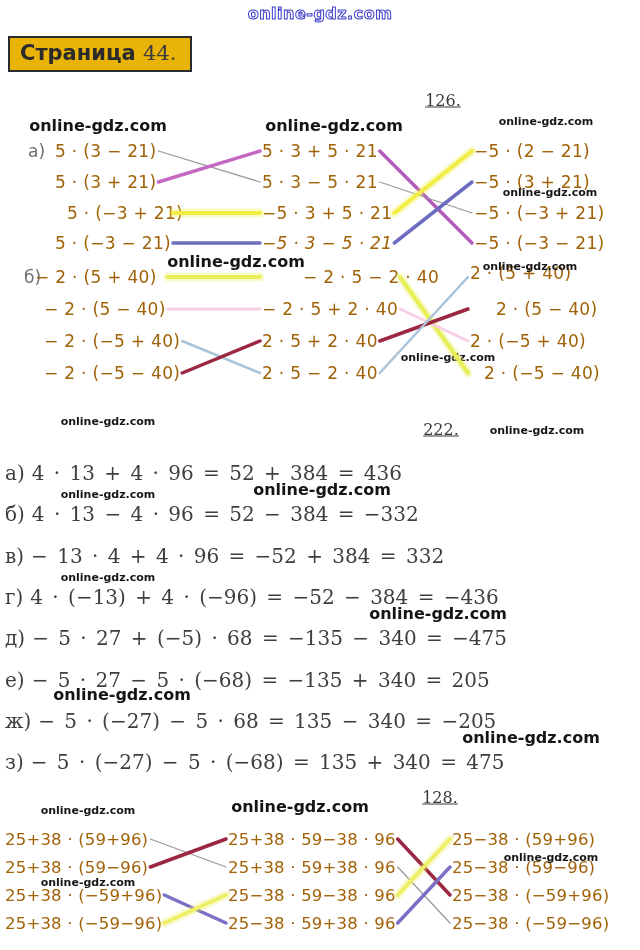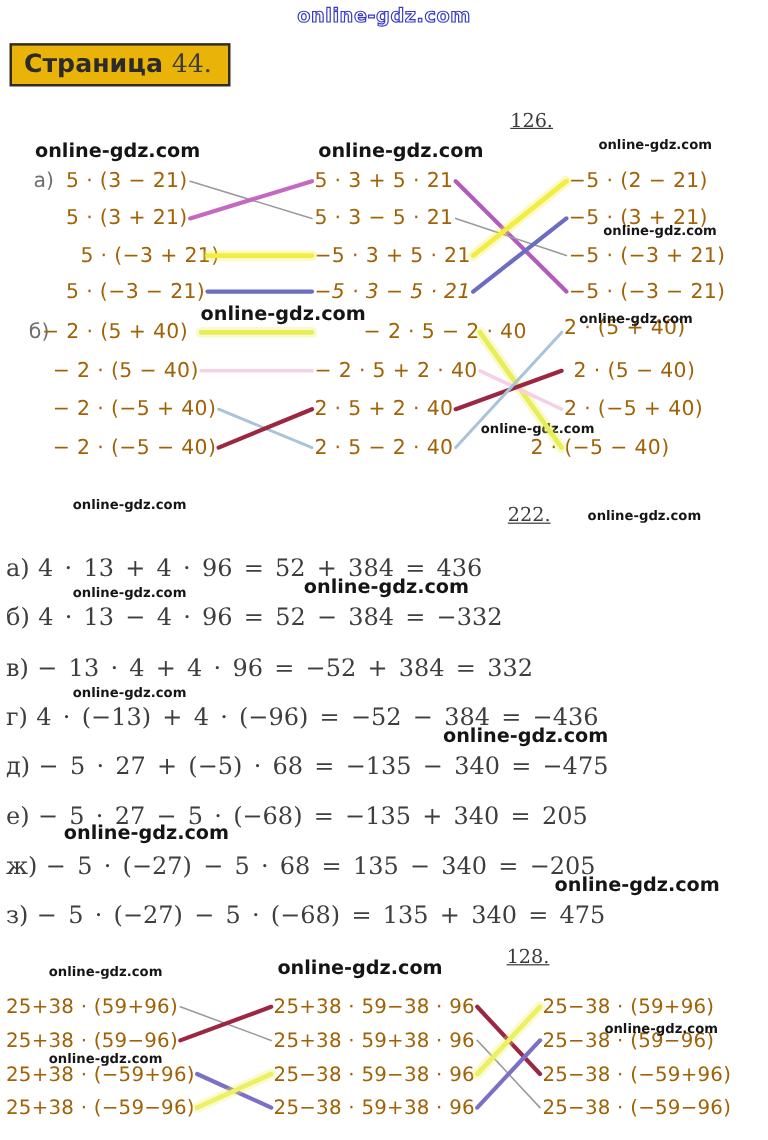--- a/index.html
+++ b/index.html
@@ -79,23 +79,23 @@
       <span class="plabel" style="left: 24px; top: 277px;">б)</span>
       <span class="expr " style="left: 35px; top: 277px;">− 2 · (5 + 40)</span>
       <span class="expr " style="left: 44px; top: 309px;">− 2 · (5 − 40)</span>
       <span class="expr " style="left: 44px; top: 341px;">− 2 · (−5 + 40)</span>
       <span class="expr " style="left: 44px; top: 373px;">− 2 · (−5 − 40)</span>
       <span class="expr " style="left: 262px; top: 277px; margin-left: 41px;">− 2 · 5 − 2 · 40</span>
       <span class="expr " style="left: 262px; top: 309px;">− 2 · 5 + 2 · 40</span>
       <span class="expr " style="left: 262px; top: 341px;">2 · 5 + 2 · 40</span>
       <span class="expr " style="left: 262px; top: 373px;">2 · 5 − 2 · 40</span>
       <span class="expr " style="left: 470px; top: 273px;">2 · (5 + 40)</span>
-      <span class="expr " style="left: 478px; top: 309px;">2 · (5 − 40)</span>
+      <span class="expr " style="left: 496px; top: 309px;">2 · (5 − 40)</span>
       <span class="expr " style="left: 470px; top: 341px;">2 · (−5 + 40)</span>
-      <span class="expr " style="left: 442px; top: 373px;">2 · (−5 − 40)</span>
+      <span class="expr " style="left: 484px; top: 373px;">2 · (−5 − 40)</span>
       <div class="serifline" style="left: 5px; top: 473px;"><span class="lab">а)</span><span>4 · 13 + 4 · 96 = 52 + 384 = 436</span></div>
       <div class="serifline" style="left: 5px; top: 514px;"><span class="lab">б)</span><span>4 · 13 − 4 · 96 = 52 − 384 = −332</span></div>
       <div class="serifline" style="left: 5px; top: 556px;"><span class="lab">в)</span><span>− 13 · 4 + 4 · 96 = −52 + 384 = 332</span></div>
       <div class="serifline" style="left: 5px; top: 597px;"><span class="lab">г)</span><span>4 · (−13) + 4 · (−96) = −52 − 384 = −436</span></div>
       <div class="serifline" style="left: 5px; top: 638px;"><span class="lab">д)</span><span>− 5 · 27 + (−5) · 68 = −135 − 340 = −475</span></div>
       <div class="serifline" style="left: 5px; top: 680px;"><span class="lab">е)</span><span>− 5 · 27 − 5 · (−68) = −135 + 340 = 205</span></div>
       <div class="serifline" style="left: 5px; top: 721px;"><span class="lab">ж)</span><span>− 5 · (−27) − 5 · 68 = 135 − 340 = −205</span></div>
       <div class="serifline" style="left: 5px; top: 762px;"><span class="lab">з)</span><span>− 5 · (−27) − 5 · (−68) = 135 + 340 = 475</span></div>
       <span class="expr expr128" style="left: 5px; top: 839px;">25+38 · (59+96)</span>
       <span class="expr expr128" style="left: 5px; top: 867px;">25+38 · (59−96)</span>

